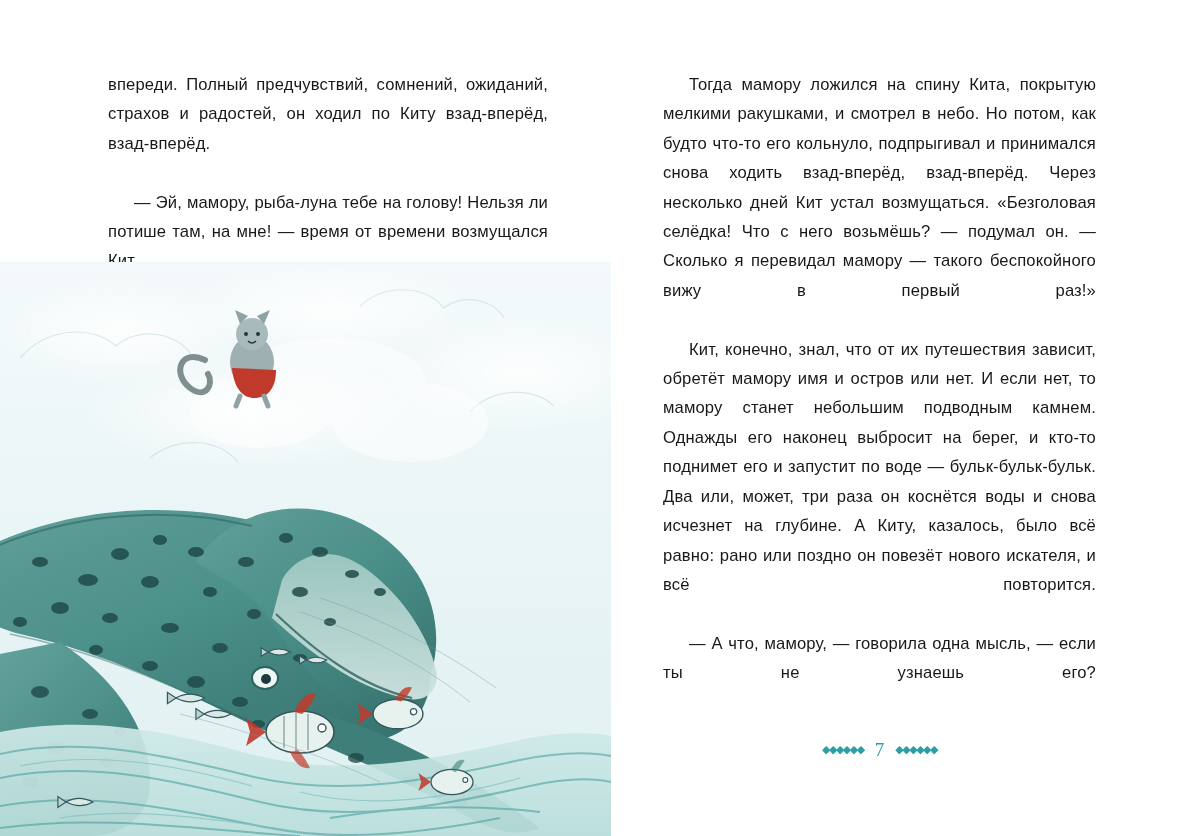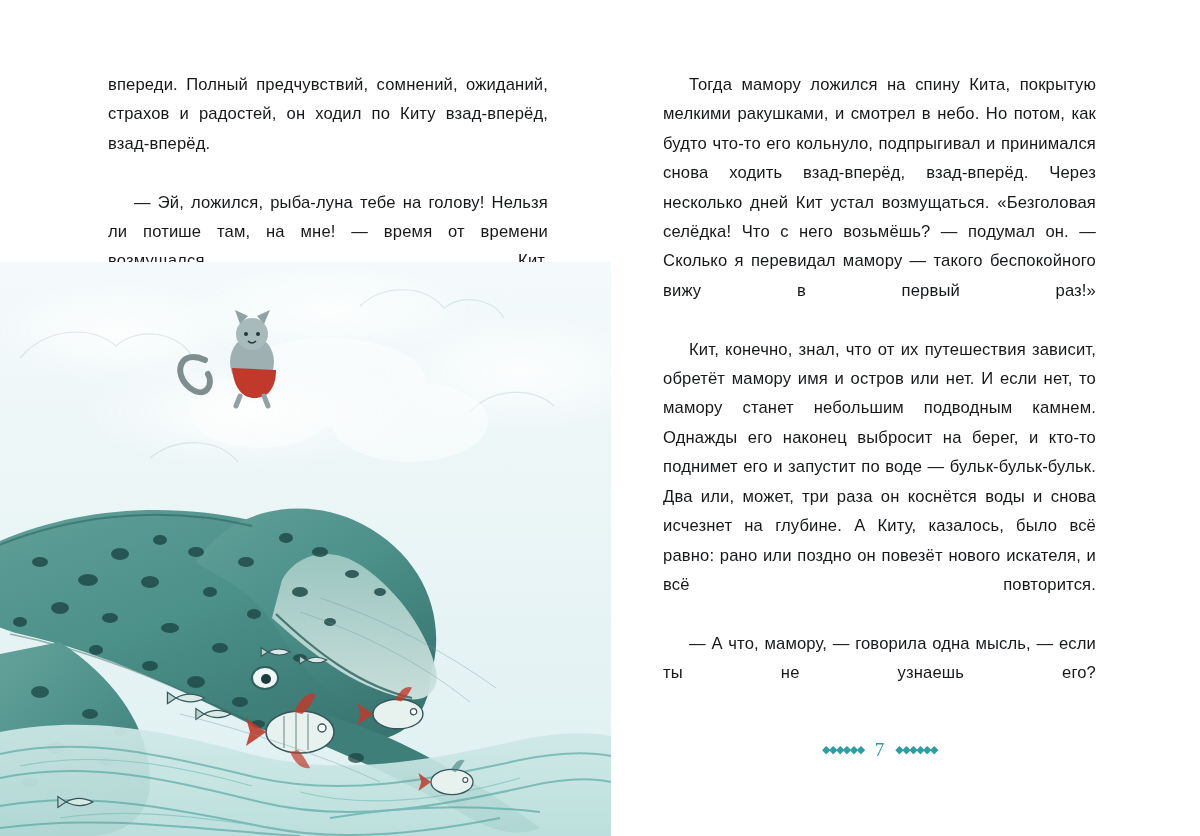--- a/index.html
+++ b/index.html
@@ -102,21 +102,21 @@
 </style>
 </head>
 <body>
 
 <div class="spread">
 
   <div class="page-left">
 
     <div class="text-col-left">
       <p class="body">впереди. Полный предчувствий, сомнений, ожиданий, страхов и радостей, он ходил по Киту взад-вперёд, взад-вперёд.</p>
-      <p class="body indent">— Эй, ложился, рыба-луна тебе на голову! Нельзя ли потише там, на мне! — время от времени возмущался Кит.</p>
+      <p class="body indent">— Эй, мамору, рыба-луна тебе на голову! Нельзя ли потише там, на мне! — время от времени возмущался Кит.</p>
     </div>
 
     <div class="illustration">
       <svg width="611" height="574" viewBox="0 0 611 574" xmlns="http://www.w3.org/2000/svg" aria-hidden="true">
         <defs>
           <linearGradient id="sky" x1="0" y1="0" x2="0" y2="1">
             <stop offset="0%" stop-color="#f4fafb"></stop>
             <stop offset="55%" stop-color="#e8f4f5"></stop>
             <stop offset="100%" stop-color="#dff0f1"></stop>
           </linearGradient>

